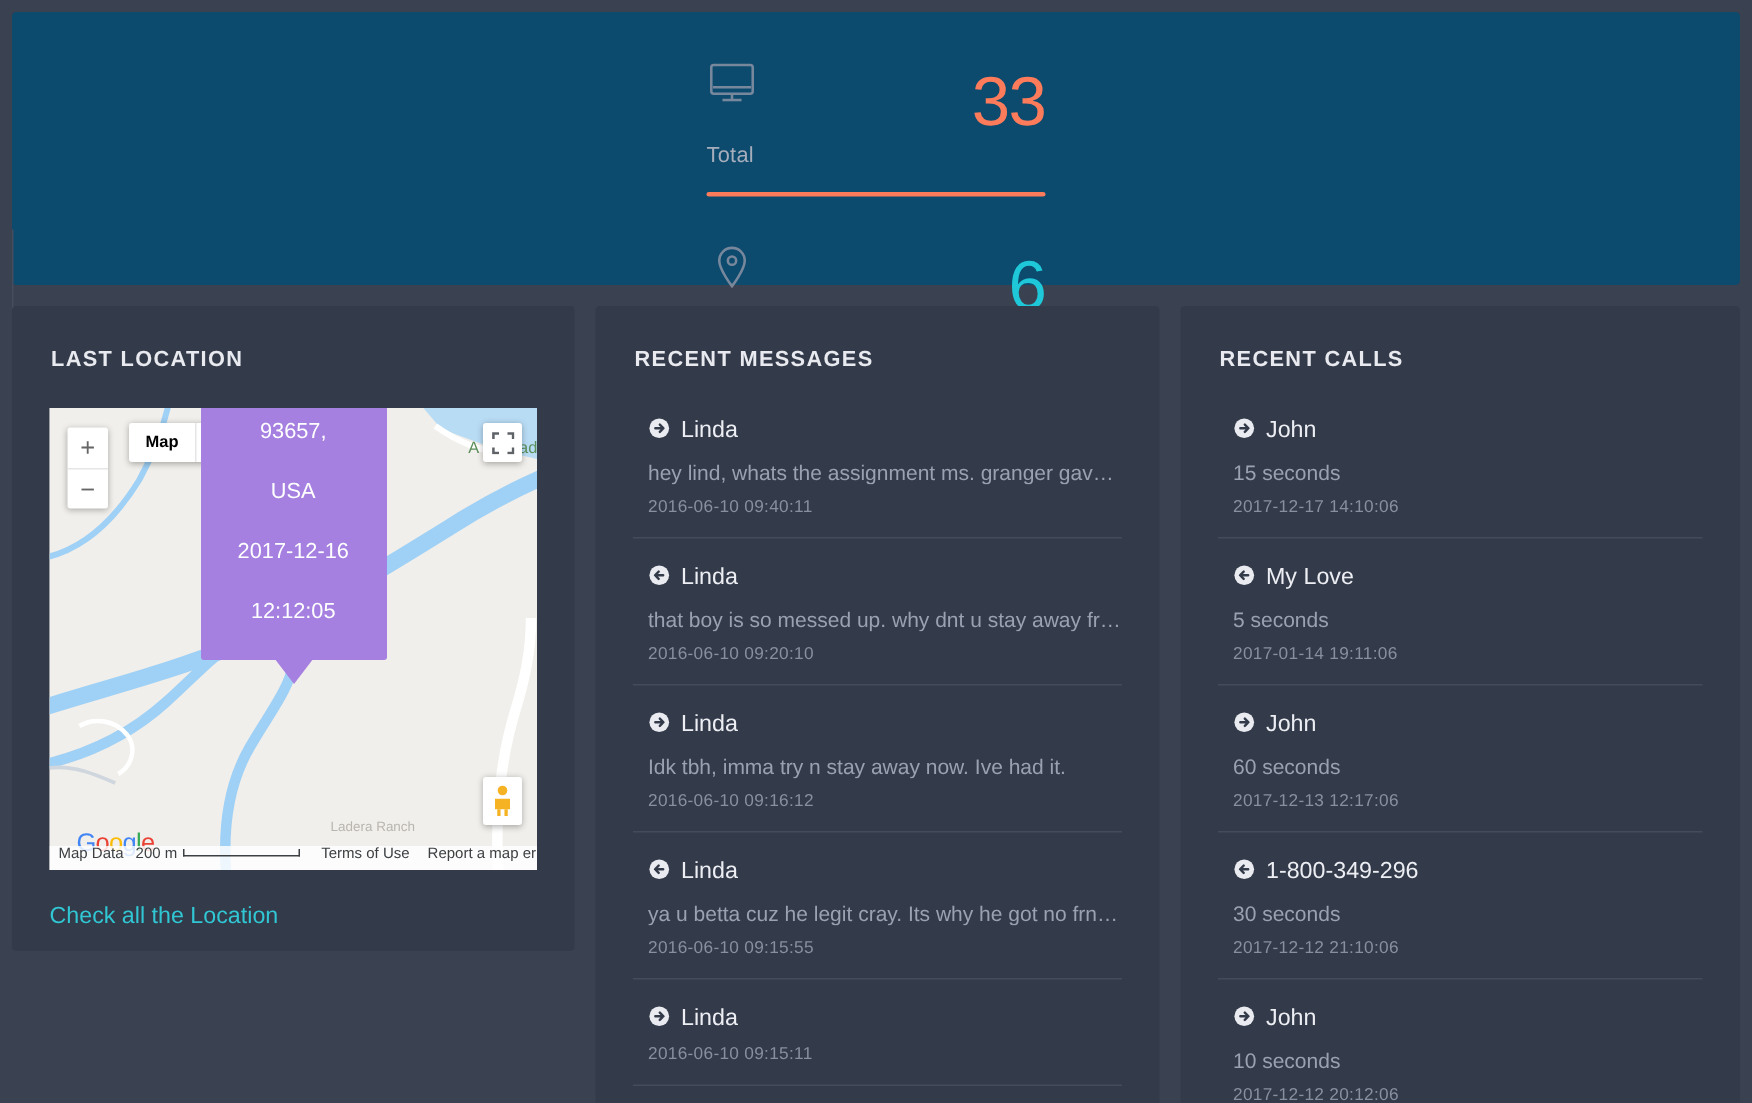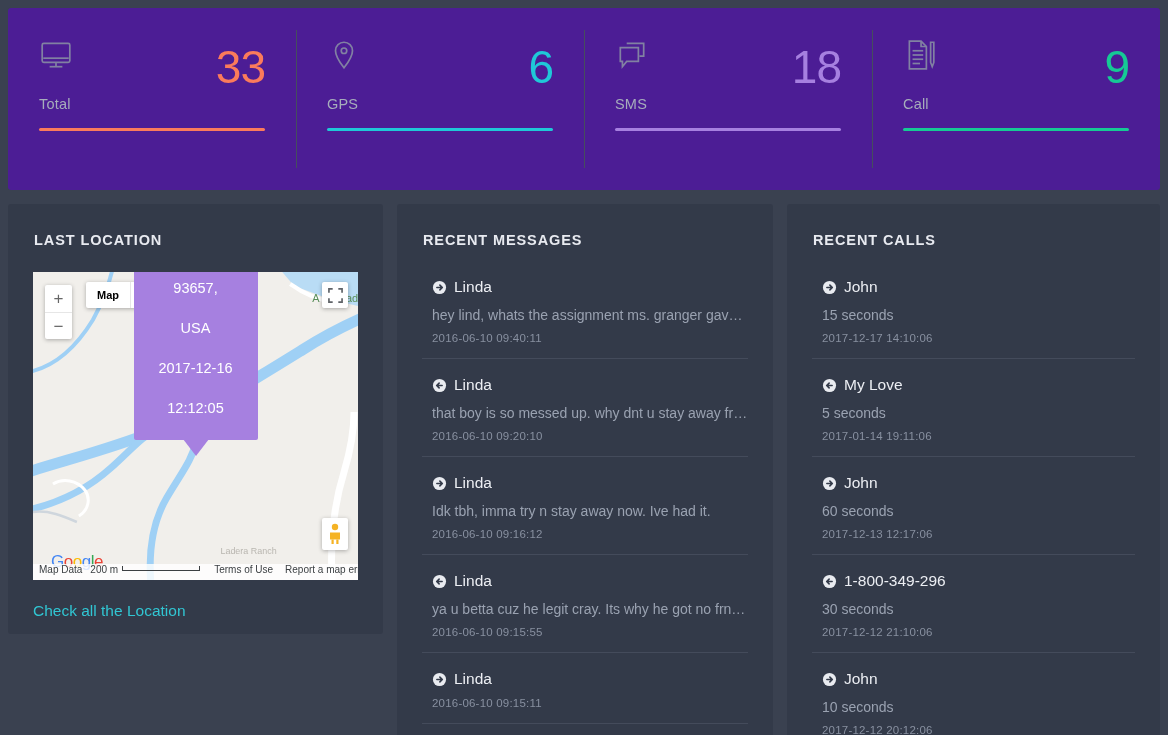--- a/index.html
+++ b/index.html
@@ -7,22 +7,23 @@
     width: 1168px; height: 735px;
     background: #3a4150;
     font-family: "Liberation Sans", sans-serif;
     overflow: hidden;
   }
   .page { position: relative; width: 1168px; height: 735px; background: #3a4150; }
 
   
   .stats-card {
     position: absolute; left: 8px; top: 8px; width: 1152px; height: 182px;
-    background: #4c1d95; border-radius: 3px;
+    background: #0c4a6e; border-radius: 3px;
     display: flex;
+    flex-direction: column;
   }
   .stat {
     flex: 1 1 0; position: relative; padding: 30px 0 0 0;
     display: flex; flex-direction: column;
   }
   .stat + .stat::before {
     content: ""; position: absolute; left: 0; top: 22px; bottom: 22px;
     width: 1px; background: #454d5e;
   }
   .stat-inner { position: relative; margin: 0 auto; width: 226px; }
@@ -127,21 +128,21 @@
   .g1{color:#4285F4}.g2{color:#EA4335}.g3{color:#FBBC05}.g4{color:#4285F4}.g5{color:#34A853}.g6{color:#EA4335}
 
   .check-link {
     display: inline-block; margin: 22px 4px 0 25px;
     color: #31c6d3; font-size: 15.5px; text-decoration: none;
   }
 
   
   .list { padding: 0 25px; margin-top: 13px; }
   .list-item { padding: 17px 0 14px 0; border-bottom: 1px solid #444b5b; }
-  .li-head { display: flex; align-items: center; gap: 7px; padding-left: 10px; }
+  .li-head { display: flex; align-items: flex-start; gap: 7px; padding-left: 10px; }
   .dir-icon { width: 15px; height: 15px; flex: 0 0 15px; color: #e9ebf0; }
   .dir-icon svg { display: block; width: 100%; height: 100%; }
   .li-name { font-size: 15.5px; color: #eceef3; font-weight: 400; }
   .li-body {
     font-size: 14px; color: #9aa2b1; margin: 11px 0 0 10px;
     white-space: nowrap; overflow: hidden; text-overflow: ellipsis;
   }
   .li-time { font-size: 11.5px; color: #8890a0; margin: 9px 0 0 10px; letter-spacing: .2px; }
 </style>
 </head>

